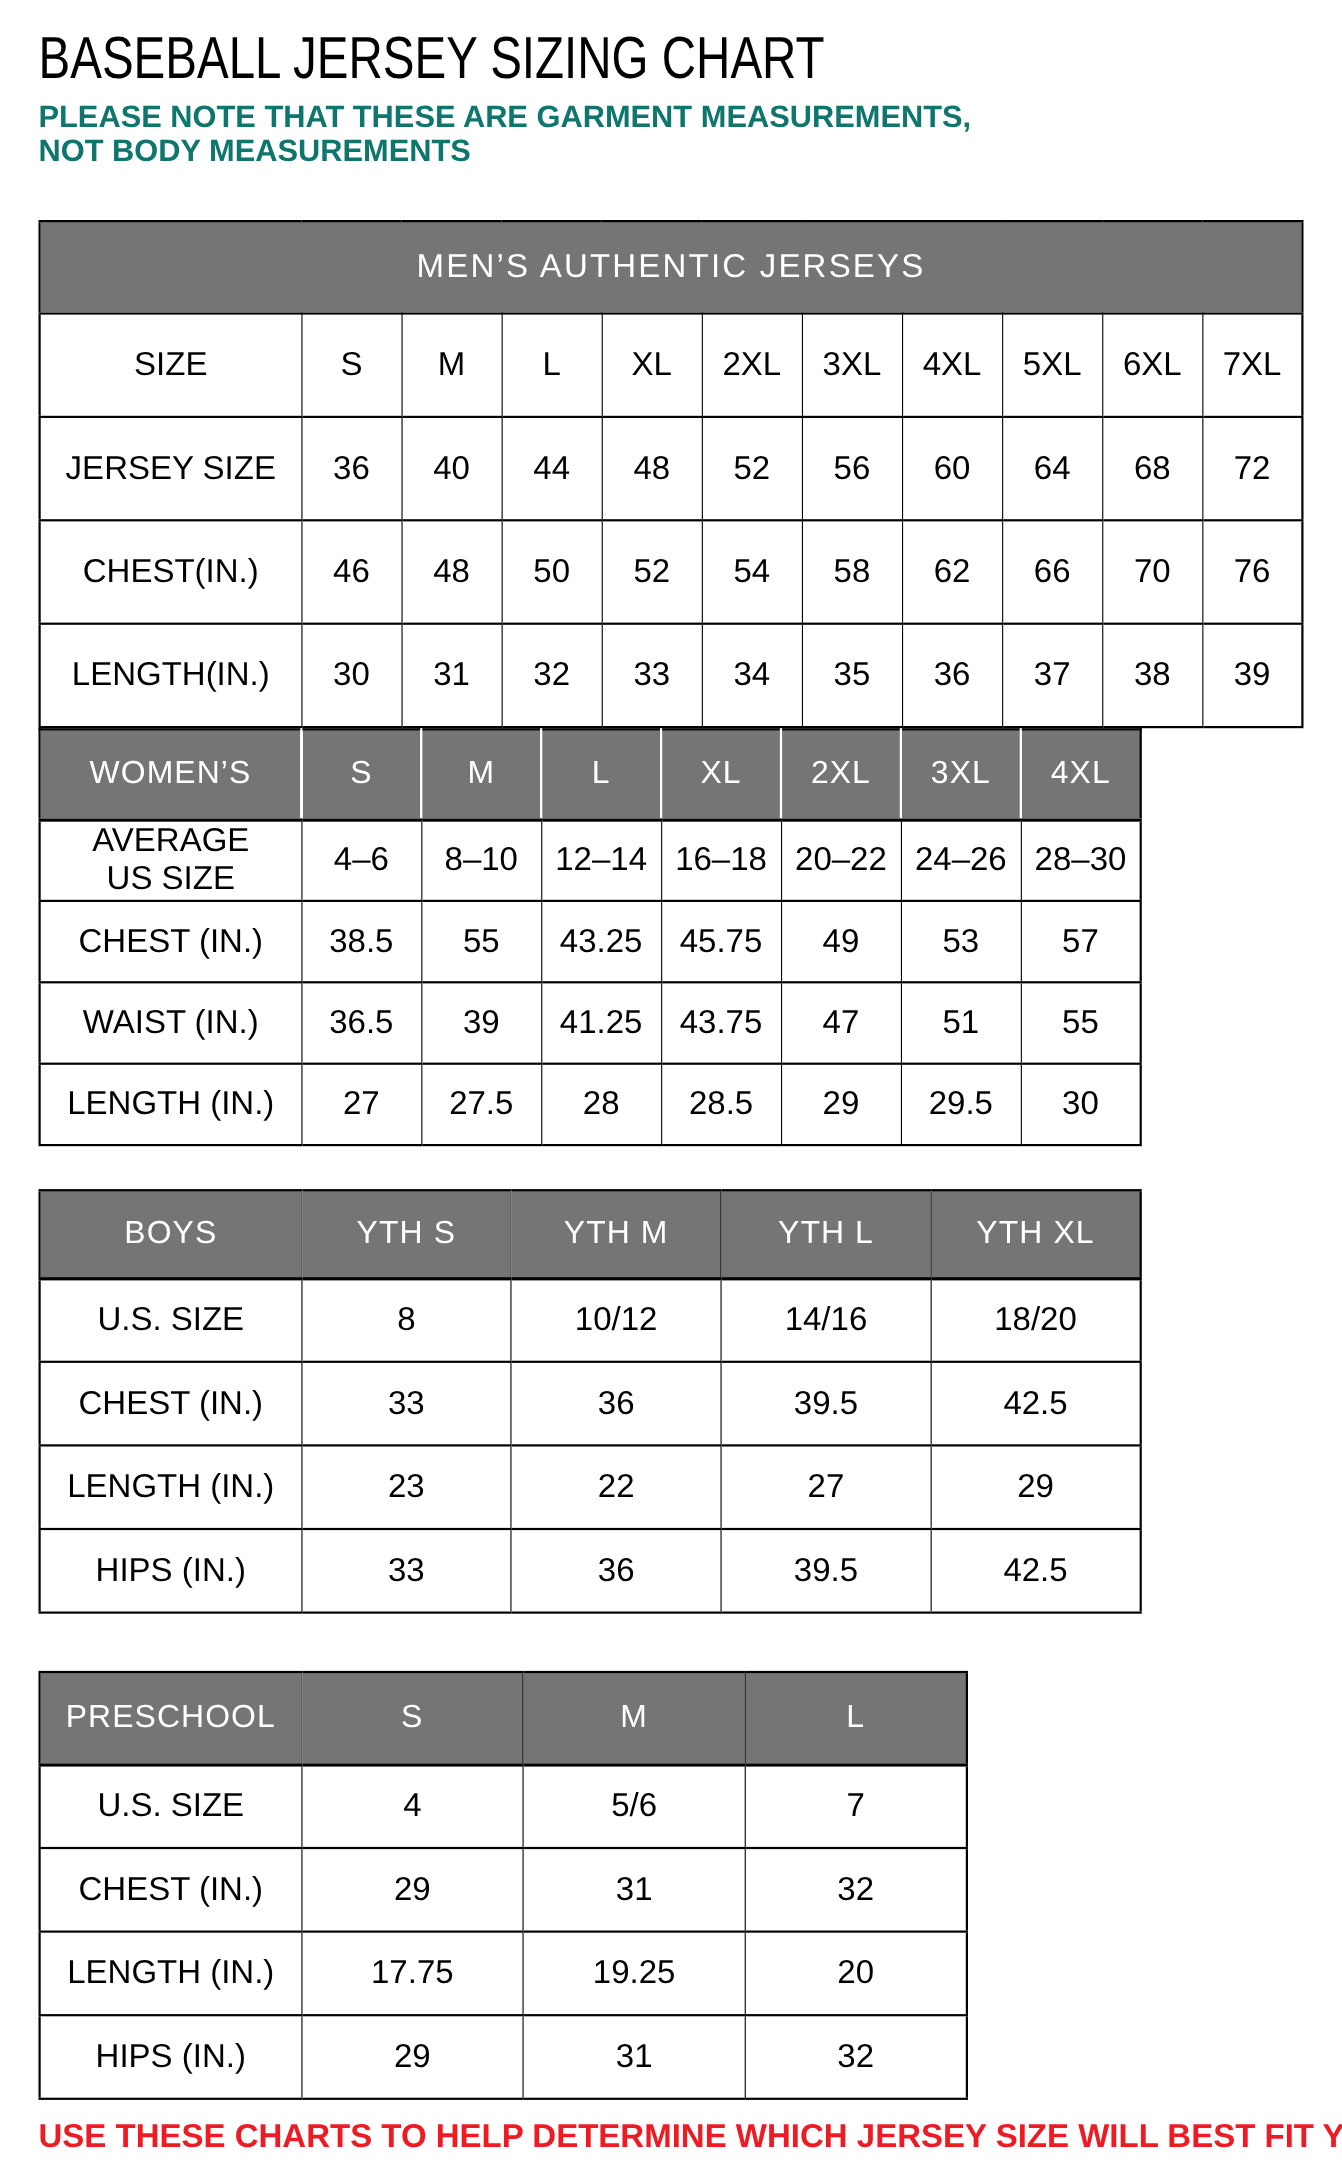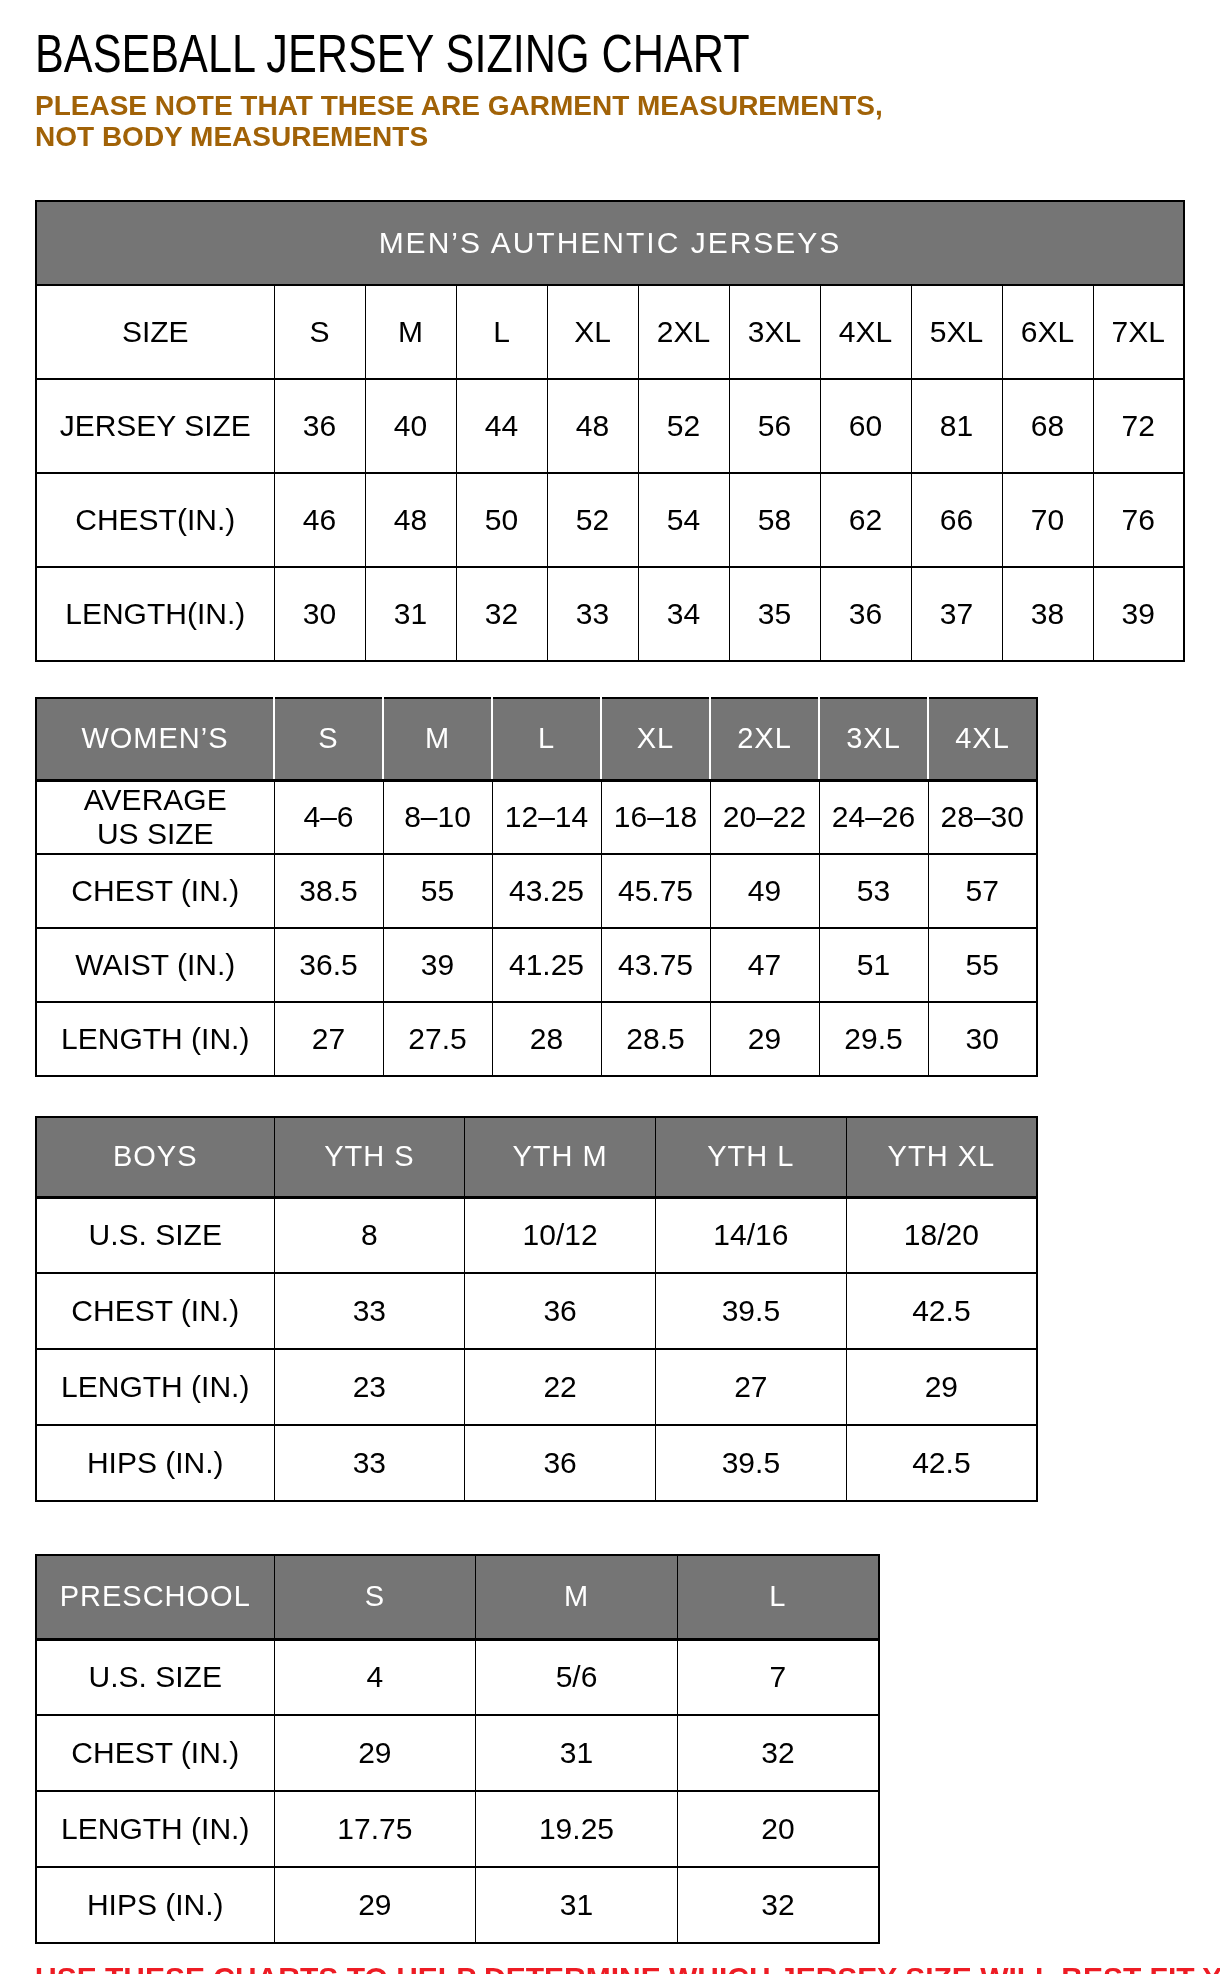--- a/index.html
+++ b/index.html
@@ -2,39 +2,39 @@
 <html><head>
 <meta charset="utf-8">
 <style>
   html,body{margin:0;padding:0;background:#ffffff;}
   body{width:1220px;font-family:"Liberation Sans",sans-serif;color:#000;}
   .wrap{padding:24px 0 14px 35px;}
 
   .title{margin:0;line-height:58px;height:58px;font-size:54px;font-weight:normal;white-space:nowrap;}
   .title .tinner{display:inline-block;transform:scaleX(0.8);transform-origin:0 50%;letter-spacing:0px;}
 
-  .note{margin-top:8px;width:890px;font-size:28px;line-height:31px;font-weight:bold;color:#a16207;}
+  .note{margin-top:8px;width:890px;font-size:28px;line-height:31px;font-weight:bold;color:#0f766e;}
 
   table.sz{border-collapse:collapse;table-layout:fixed;border:2px solid #000;}
   table.sz td{border:1px solid #000;border-top:2px solid #000;border-bottom:2px solid #000;
               text-align:center;vertical-align:middle;padding:0;font-size:30px;overflow:hidden;}
   td.lbl{font-size:28px;white-space:pre-line;}
 
   
   td.gbar{background:#757575;color:#fff;font-size:36px;letter-spacing:2px;border:2px solid #000;}
   tr.ghead td{background:#757575;color:#fff;font-size:29px;letter-spacing:1px;border-bottom:3px solid #000;}
   tr.ghead.wsep td{border-left:2px solid #fff;border-right:2px solid #fff;}
   tr.ghead.wsep td:first-child{border-left:2px solid #000;}
   tr.ghead.wsep td:last-child{border-right:2px solid #000;}
 
   .mens{width:1150px;margin-top:48px;border-radius:32px;}
   .mens tr{height:94px;}
   .mens tr.head{height:84px;}
 
-  .womens{width:1003px;margin-top:35px;}
+  .womens{width:1003px;}
   .womens tr{height:74px;}
   .womens tr.ghead{height:82px;}
 
   .boys{width:1003px;margin-top:39px;}
   .boys tr{height:76px;}
   .boys tr.ghead{height:80px;}
 
   .preschool{width:845px;margin-top:52px;}
   .preschool tr{height:76px;}
   .preschool tr.ghead{height:84px;}
@@ -73,21 +73,21 @@
     </tr>
     <tr>
       <td class="lbl">JERSEY SIZE</td>
       <td>36</td>
       <td>40</td>
       <td>44</td>
       <td>48</td>
       <td>52</td>
       <td>56</td>
       <td>60</td>
-      <td>81</td>
+      <td>64</td>
       <td>68</td>
       <td>72</td>
     </tr>
     <tr>
       <td class="lbl">CHEST(IN.)</td>
       <td>46</td>
       <td>48</td>
       <td>50</td>
       <td>52</td>
       <td>54</td>

